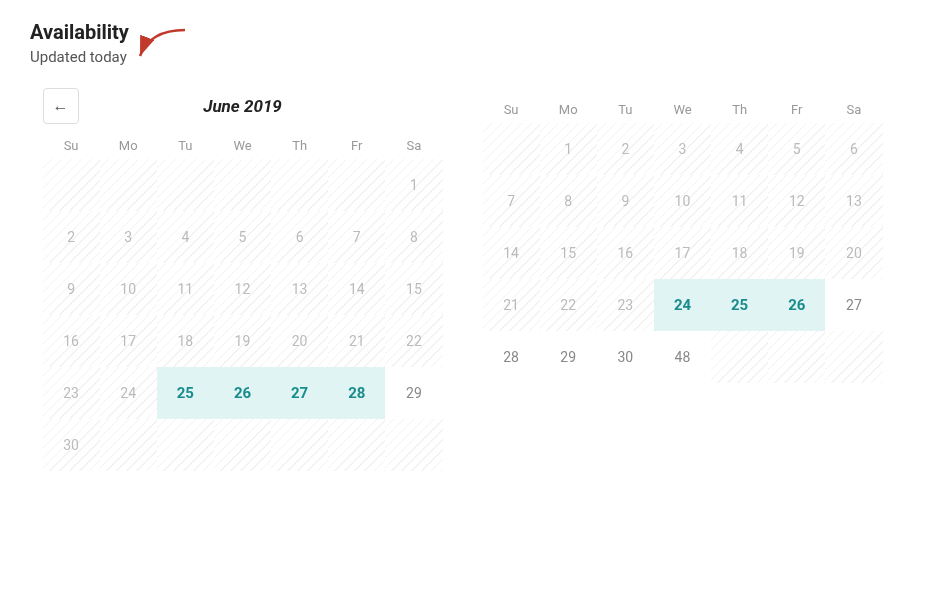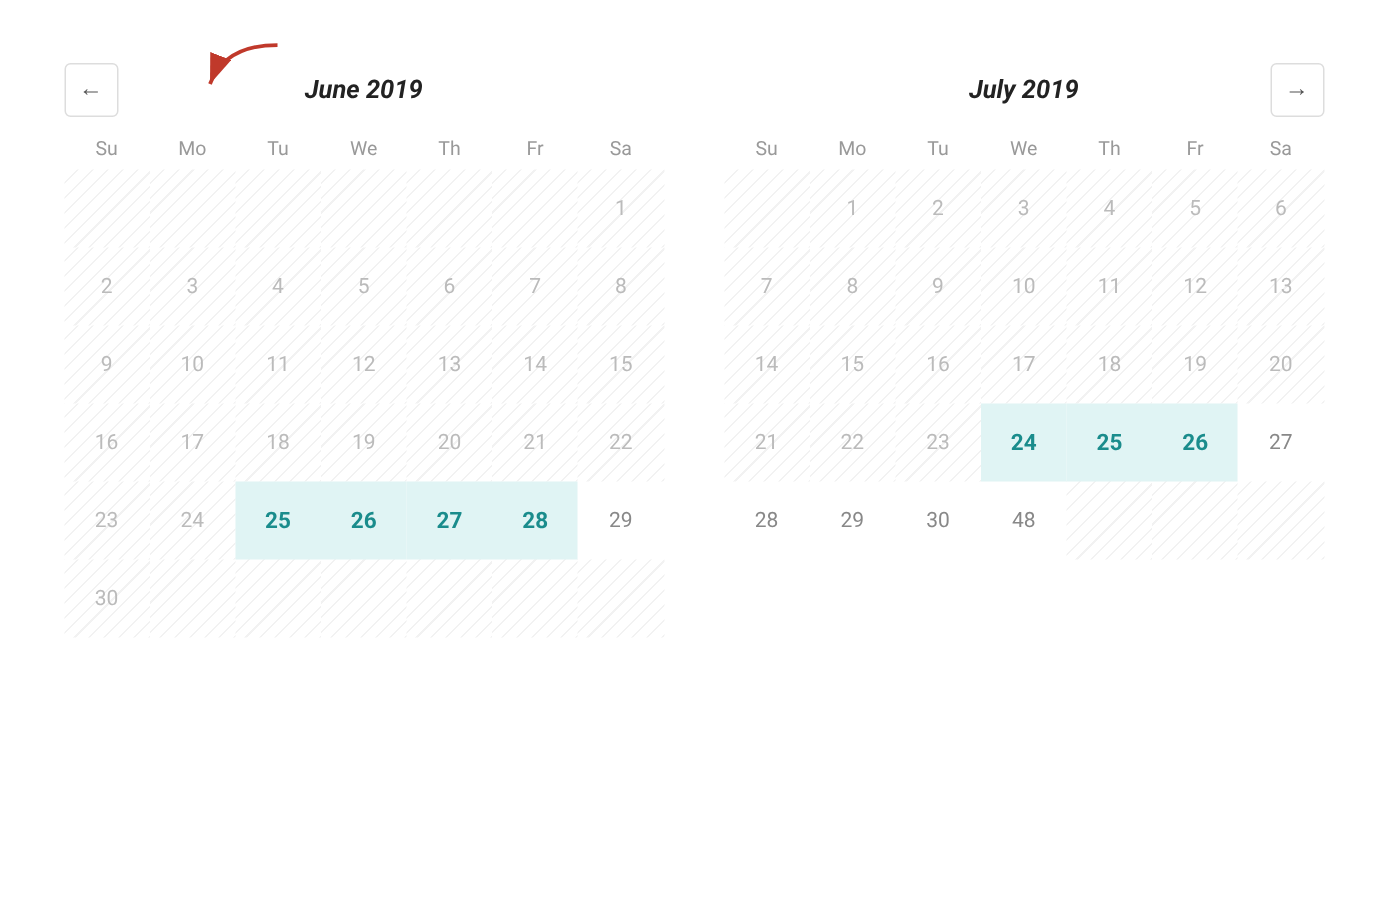--- a/index.html
+++ b/index.html
@@ -126,31 +126,33 @@
       font-size: 15px;
     }
     .day-cell.normal {
       color: #888;
     }
   </style>
 </head>
 <body>
 
 <div class="header">
+  <h2>Availability</h2>
 
   <div class="arrow-indicator">
     <svg width="60" height="35" viewBox="0 0 60 35">
       <defs>
         <marker id="arrowhead" markerWidth="8" markerHeight="6" refX="8" refY="3" orient="auto">
           <polygon points="0 0, 8 3, 0 6" fill="#c0392b"></polygon>
         </marker>
       </defs>
       <path d="M 55 2 Q 20 2 10 28" stroke="#c0392b" stroke-width="2.5" fill="none" marker-end="url(#arrowhead)"></path>
     </svg>
   </div>
+  <div class="updated">Updated today</div>
 </div>
 
 <div class="calendars-container">
 
   <div class="calendar-wrapper">
     <div class="calendar-nav">
       <button class="nav-btn left">←</button>
       <div class="calendar-month-title">June 2019</div>
     </div>
     <table class="calendar-grid">
@@ -302,24 +304,20 @@
             </td>
             <td>
               <div class="day-cell empty"></div>
             </td>
           </tr>
         </tbody>
     </table>
   </div>
 
   <div class="calendar-wrapper">
-    <div class="calendar-nav">
-      <div class="calendar-month-title">July 2019</div>
-      <button class="nav-btn right">→</button>
-    </div>
     <table class="calendar-grid">
       <thead>
         <tr id="july-header-row">
             <th>Su</th>
             <th>Mo</th>
             <th>Tu</th>
             <th>We</th>
             <th>Th</th>
             <th>Fr</th>
             <th>Sa</th>

